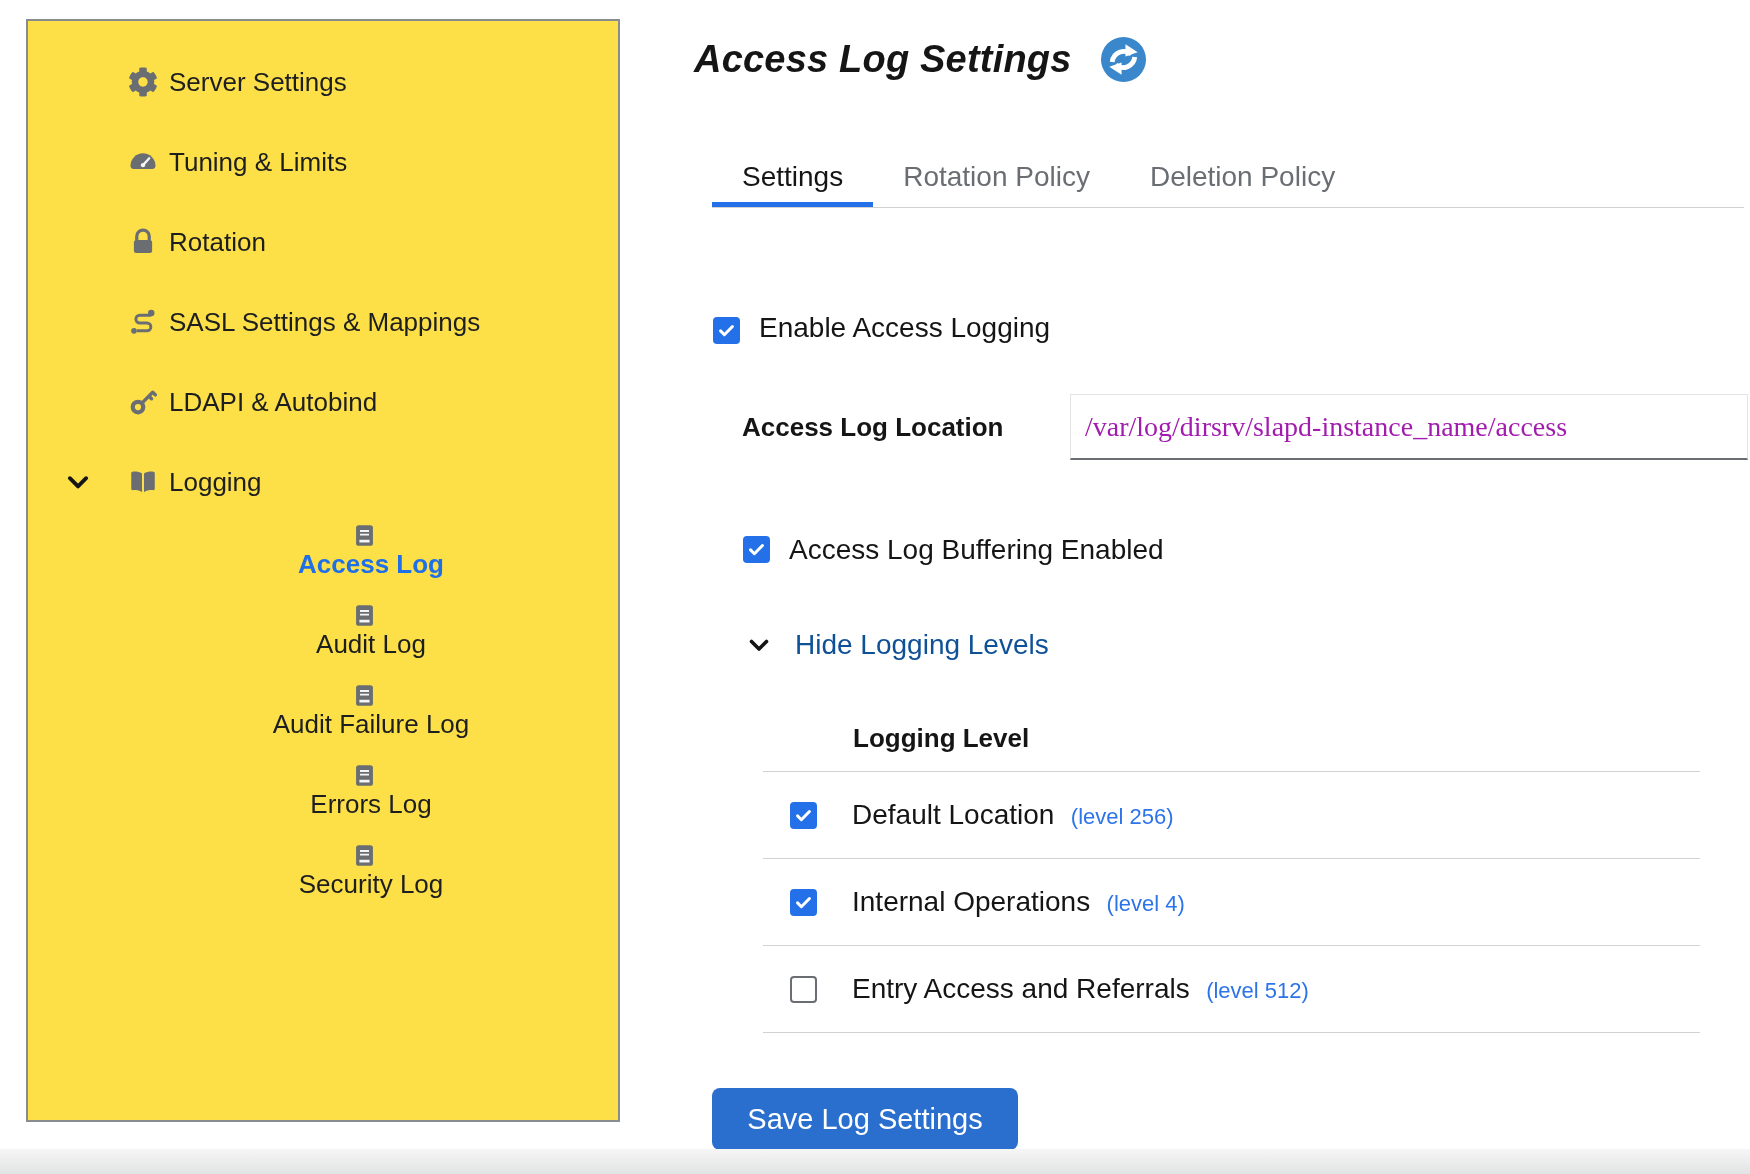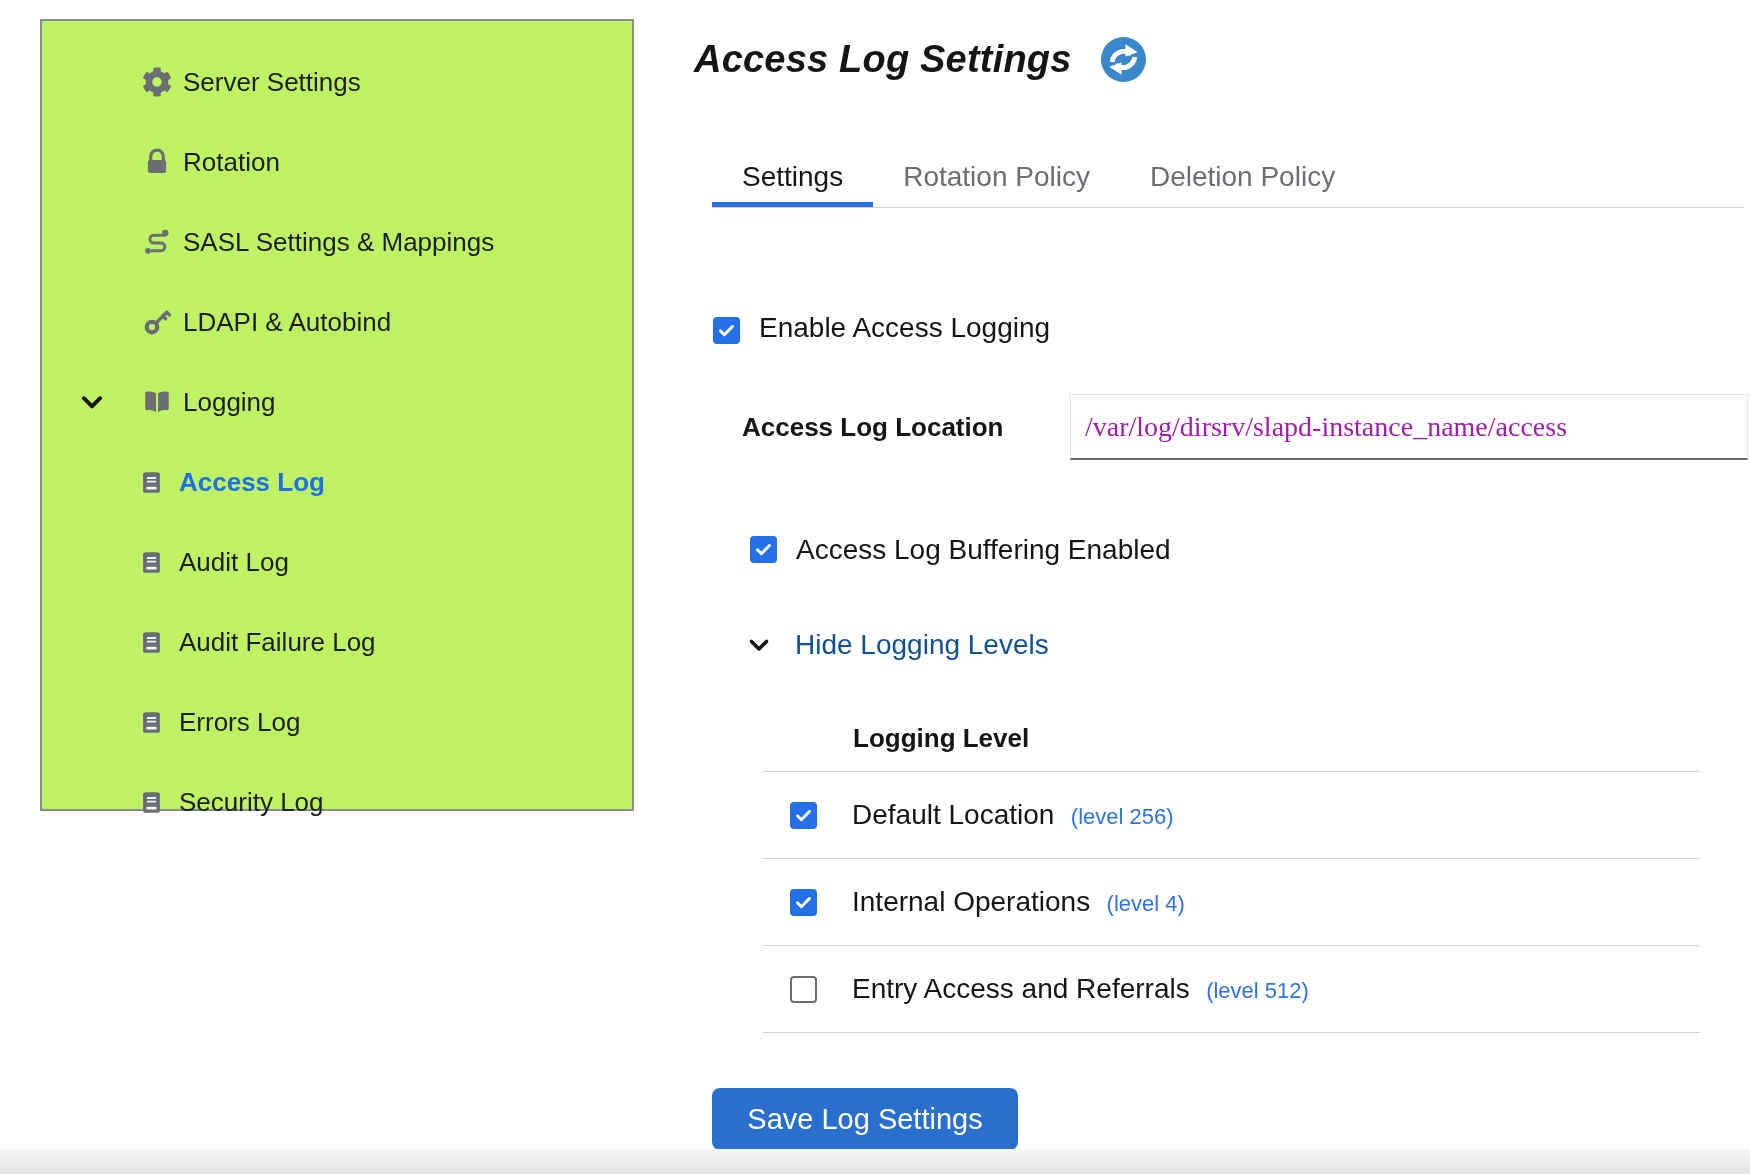--- a/index.html
+++ b/index.html
@@ -8,36 +8,35 @@
     position:relative;
     background:#ffffff;
     font-family:"Liberation Sans", sans-serif;
     color:#151515;
     overflow:hidden;
   }
 
   
   .sidebar {
     position:absolute; left:26px; top:19px;
-    width:594px; height:792px;
-    background:#bef264;
+    width:594px; height:1103px;
+    background:#fde047;
     border:2px solid #8a8d90;
     padding-top:21px;
-    margin-left:14px;
   }
   .nav-row {
     height:80px; display:flex; align-items:center;
     padding-left:37px; cursor:pointer;
     font-size:26px; color:#1d1e20;
   }
   .chev-slot { width:26px; height:26px; margin-right:37px; flex:none; color:#151515; }
   .chev-slot svg { width:26px; height:26px; display:block; }
   .nav-icon { width:30px; height:30px; margin-right:11px; flex:none; color:#6a6e73; }
   .nav-icon svg { width:30px; height:30px; display:block; }
-  .nav-row.sub { padding-left:96px; }
+  .nav-row.sub { padding-left:96px;flex-direction:column; }
   .nav-row.sub .nav-icon { width:27px; height:27px; margin-right:14px; }
   .nav-row.sub .nav-icon svg { width:27px; height:27px; }
   .nav-row.selected .nav-label { color:#1f6fe8; font-weight:bold; }
 
   
   .title-row {
     position:absolute; left:694px; top:32px; height:54px;
     display:flex; align-items:center; gap:28px;font-style:italic;
   }
   .page-title { font-size:38px; font-weight:bold; color:#151515; letter-spacing:.2px; }
@@ -62,21 +61,21 @@
   .checkbox.checked { background:#2470e8; }
   .checkbox.checked svg { width:19px; height:19px; }
   .checkbox.unchecked { background:#fff; border:2px solid #6a6e73; }
 
   .enable-row {
     position:absolute; left:713px; top:313px; height:31px;
     display:flex; align-items:flex-end; gap:19px; font-size:28px;
   }
   .buffering-row {
     position:absolute; left:743px; top:534px; height:31px;
-    display:flex; align-items:center; gap:19px; font-size:28px;margin-left:7px;
+    display:flex; align-items:center; gap:19px; font-size:28px;
   }
 
   .location-row {
     position:absolute; left:742px; top:394px; width:1006px; height:66px;
     display:flex; align-items:center;
   }
   .location-label { width:328px; flex:none; font-size:26px; font-weight:bold; }
   .location-input {
     flex:1; height:66px; font-size:28px; color:#a21caf;
     font-family:Liberation Serif, serif;
@@ -128,20 +127,31 @@
     <div class="nav-row">
       <span class="chev-slot"></span>
       <span class="nav-icon">
         <svg viewBox="0 0 512 512">
             <path fill="currentColor" d="M487.4 315.7l-42.6-24.6c4.3-23.2 4.3-47 0-70.2l42.6-24.6c4.9-2.8 7.1-8.6 5.5-14-11.1-35.6-30-67.8-54.7-94.6-3.8-4.1-10-5.1-14.8-2.3L380.8 110c-17.9-15.4-38.5-27.3-60.8-35.1V25.8c0-5.6-3.9-10.5-9.4-11.7-36.7-8.2-74.3-7.8-109.2 0-5.5 1.2-9.4 6.1-9.4 11.7V75c-22.2 7.9-42.8 19.8-60.8 35.1L88.7 85.5c-4.9-2.8-11-1.9-14.8 2.3-24.7 26.7-43.6 58.9-54.7 94.6-1.7 5.4.6 11.2 5.5 14L67.3 221c-4.3 23.2-4.3 47 0 70.2l-42.6 24.6c-4.9 2.8-7.1 8.6-5.5 14 11.1 35.6 30 67.8 54.7 94.6 3.8 4.1 10 5.1 14.8 2.3l42.6-24.6c17.9 15.4 38.5 27.3 60.8 35.1v49.2c0 5.6 3.9 10.5 9.4 11.7 36.7 8.2 74.3 7.8 109.2 0 5.5-1.2 9.4-6.1 9.4-11.7v-49.2c22.2-7.9 42.8-19.8 60.8-35.1l42.6 24.6c4.9 2.8 11 1.9 14.8-2.3 24.7-26.7 43.6-58.9 54.7-94.6 1.6-5.4-.6-11.2-5.5-14zM256 336c-44.1 0-80-35.9-80-80s35.9-80 80-80 80 35.9 80 80-35.9 80-80 80z"></path>
           </svg>
       </span>
       <span class="nav-label">Server Settings</span>
     </div>
 
+    <div class="nav-row">
+      <span class="chev-slot"></span>
+      <span class="nav-icon">
+        <svg viewBox="0 0 24 24">
+            <path fill="currentColor" d="M12 5A10 10 0 0 0 2 15a2.5 2.5 0 0 0 2.5 2.5h15A2.5 2.5 0 0 0 22 15 10 10 0 0 0 12 5z"></path>
+            <path stroke="#f5f5f6" stroke-width="1.8" stroke-linecap="round" d="M12 14.5l5-5.5" fill="none"></path>
+            <circle cx="12" cy="14.5" r="1.7" fill="#f5f5f6"></circle>
+          </svg>
+      </span>
+      <span class="nav-label">Tuning &amp; Limits</span>
+    </div>
 
     <div class="nav-row">
       <span class="chev-slot"></span>
       <span class="nav-icon">
         <svg viewBox="0 0 24 24">
             <path fill="none" stroke="currentColor" stroke-width="2.6" d="M7 11V7.5a5 5 0 0 1 10 0V11"></path>
             <rect x="4.7" y="10.3" width="14.6" height="10.5" rx="2" fill="currentColor"></rect>
           </svg>
       </span>
       <span class="nav-label">Rotation</span>

